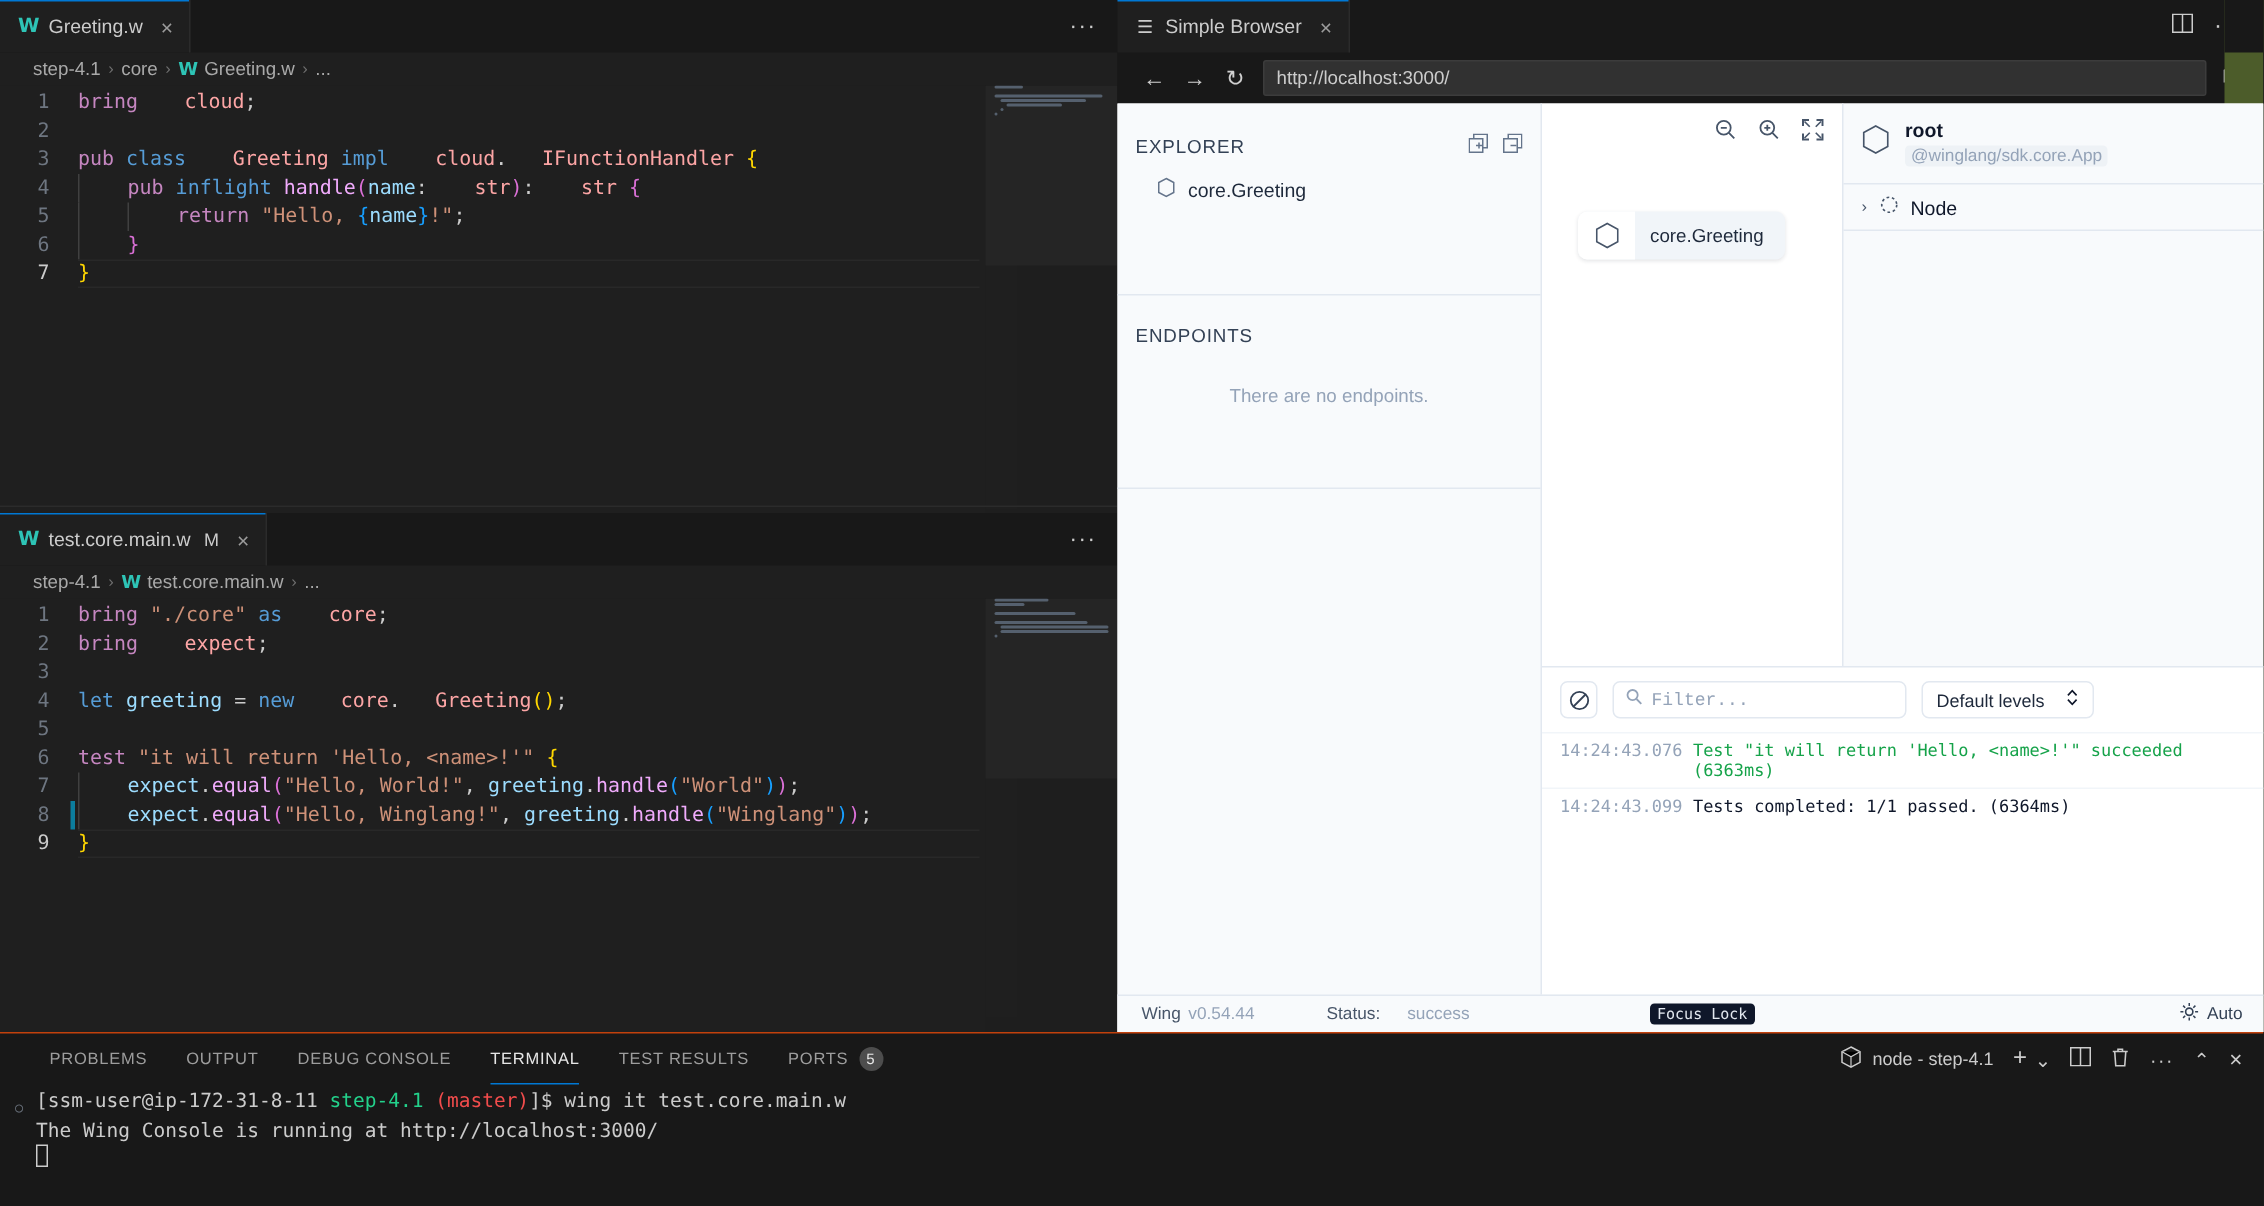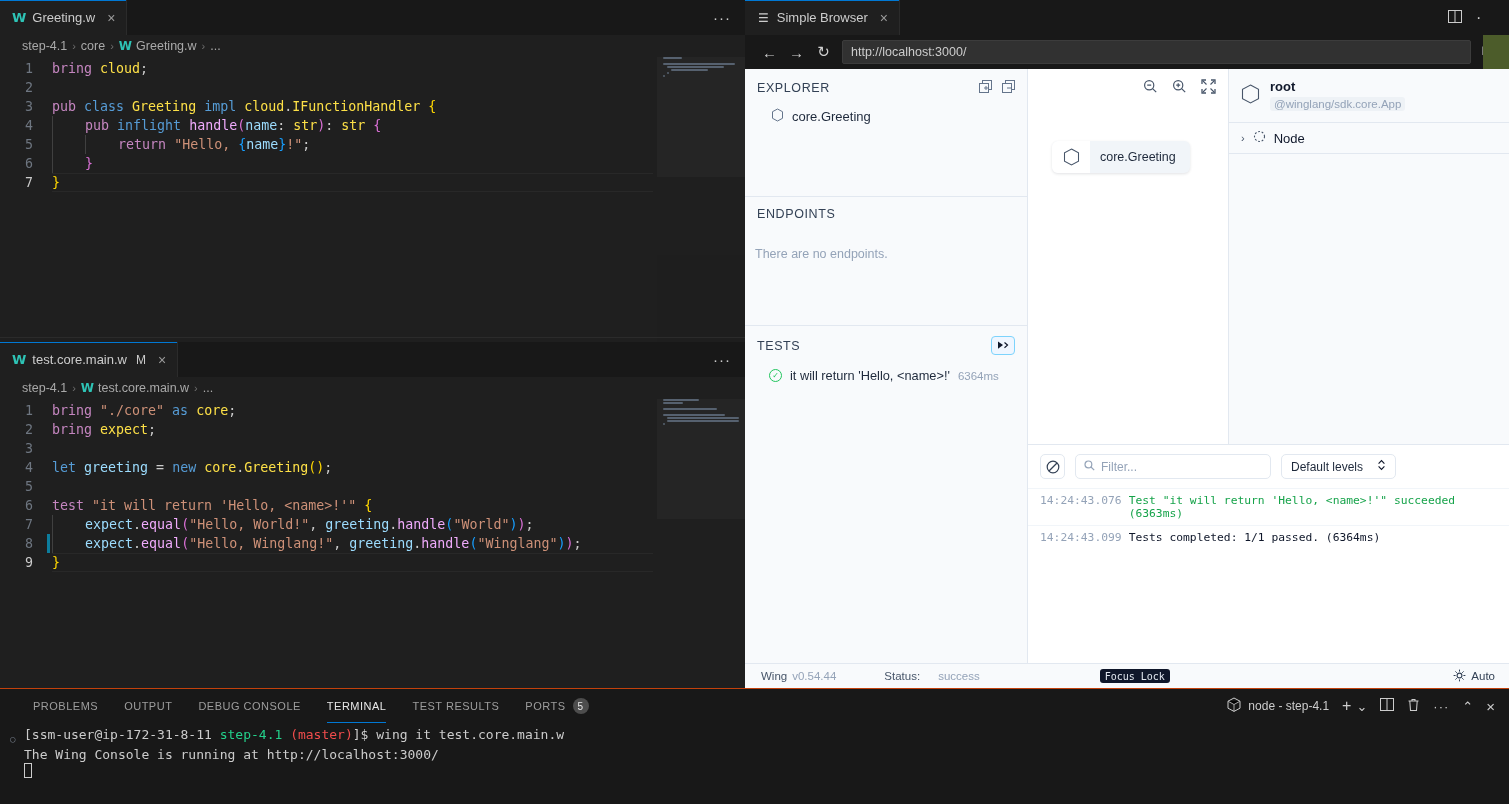--- a/index.html
+++ b/index.html
@@ -34,21 +34,21 @@
               font-size: 13.3px; line-height: 19px; }
   .coderow { display: flex; height: 19px; white-space: pre; }
   .lnum { width: 52px; text-align: right; padding-right: 19px; color: #6e7681; flex: none; }
   .lnum.cur { color: #cccccc; }
   .ctext { color: #cccccc; position: relative; }
   .guide { display:inline-block; width:0; border-left:1px solid #404040; height:19px; vertical-align:top;}
 
   
   .kw   { color: #c586c0; }   
   .kw2  { color: #569cd6; }   
-  .type { color: #fde047; }   
+  .type { color: #fca5a5; margin-left: 23px; }   
   .fn   { color: #f0abfc; }   
   .str  { color: #ce9178; }   
   .var  { color: #9cdcfe; }   
   .punc { color: #cccccc; }
   .brc1 { color: #ffd700; }
   .brc2 { color: #da70d6; }
   .brc3 { color: #179fff; }
 
   .minimap { position: absolute; right: 0; top: 0; width: 88px; bottom: 0; background: #1f1f1f; opacity: .85; }
   .mm-line { height: 2px; margin: 0 0 1px 8px; border-radius: 1px; }
@@ -67,26 +67,26 @@
 
   .br-urlbar { height: 34px; background:#181818; display:flex; align-items:center; gap:10px; padding: 0 14px 0 16px; }
   .navbtn { color:#cfcfcf; font-size:15px; width:17px; text-align:center; }
   .urlinput { flex:1; height:24px; background:#313131; border:1px solid #3c3c3c; border-radius:2px;
               color:#cccccc; font-size:12.5px; padding: 0 8px; display:flex; align-items:center; }
 
   .br-body { position:absolute; left:0; top:69px; width:764px; height:619px; background:#ffffff; display:flex; }
 
   
   .wc-left { width:283px; background:#f8fafc; border-right:1px solid #e2e8f0; display:flex; flex-direction:column; }
-  .wc-sect-head { display:flex; align-items:center; padding: 10px 12px 8px 12px; }
+  .wc-sect-head { display:flex; align-items:center; padding: 20px 12px 8px 12px; }
   .wc-sect-title { font-size:12.5px; color:#334155; letter-spacing:.6px; font-weight:400; }
   .wc-sect-icons { margin-left:auto; display:flex; gap:10px; color:#64748b; }
   .wc-item { display:flex; align-items:center; gap:8px; padding: 3px 12px 3px 26px; font-size:13px; color:#1e293b; }
   .wc-panel { border-bottom:1px solid #e2e8f0; }
-  .wc-empty { color:#94a3b8; font-size:12.5px; line-height:19px; padding: 16px 10px 0 10px; }
+  .wc-empty { text-align:center; color:#94a3b8; font-size:12.5px; line-height:19px; padding: 16px 10px 0 10px; }
   .wc-empty a { color:#3b82f6; text-decoration:none; }
   .runbtn { width:24px; height:19px; border:1px solid #7dd3fc; border-radius:4px; background:#eff6ff;
             display:flex; align-items:center; justify-content:center; color:#0f172a; }
   .test-row { display:flex; align-items:center; gap:8px; padding: 5px 12px 5px 24px; font-size:12.8px; color:#1e293b; }
   .test-ms { color:#94a3b8; font-size:11.5px; }
   .check { width:13px; height:13px; border-radius:50%; border:1.5px solid #22c55e; display:inline-flex;
            align-items:center; justify-content:center; color:#22c55e; font-size:8px; flex:none;}
 
   
   .wc-mid { flex:1; background:#ffffff; position:relative; }
@@ -105,21 +105,21 @@
   .wc-node-row { display:flex; align-items:center; gap:8px; padding: 7px 12px; font-size:13px; color:#0f172a; border-bottom:1px solid #e2e8f0;}
   .chev { color:#475569; font-size:11px; }
 
   
   .wc-console { position:absolute; left:283px; top:375px; right:0; bottom:0; background:#ffffff;
                 border-top:1px solid #e2e8f0; display:flex; flex-direction:column; }
   .wc-console-toolbar { display:flex; align-items:center; gap:10px; padding: 9px 12px; }
   .clearbtn { width:25px; height:25px; border:1px solid #e2e8f0; border-radius:5px; background:#fff;
               display:flex; align-items:center; justify-content:center; color:#334155; }
   .filterbox { width:196px; height:25px; border:1px solid #e2e8f0; border-radius:5px; background:#fff;
-               display:flex; align-items:center; gap:6px; padding: 0 8px; color:#94a3b8; font-size:12px; }
+               display:flex; align-items:center; gap:6px; padding: 0 8px; color:#94a3b8; font-size:12px;font-family:Liberation Mono, monospace; }
   .levelsbox { height:25px; border:1px solid #e2e8f0; border-radius:5px; background:#fff;
                display:flex; align-items:center; gap:14px; padding: 0 9px; color:#1e293b; font-size:12px; }
   .logline { font-family:"DejaVu Sans Mono", monospace; font-size:11.3px; padding: 5px 12px;
              border-top:1px solid #f1f5f9; display:flex; gap:7px; }
   .logts { color:#94a3b8; }
   .log-green { color:#16a34a; }
   .log-dark { color:#0f172a; }
 
   .wc-status { position:absolute; left:0; right:0; bottom:0; height:25px; background:#f8fafc;
                border-top:1px solid #e2e8f0; display:flex; align-items:center; font-size:11.5px; color:#475569; }
@@ -330,38 +330,20 @@
 
         <div class="wc-panel" style="height:129px;">
           <div class="wc-sect-head">
             <span class="wc-sect-title">ENDPOINTS</span>
           </div>
           <div class="wc-empty">
             <div>There are no endpoints.</div>
           </div>
         </div>
 
-        <div>
-          <div class="wc-sect-head">
-            <span class="wc-sect-title">TESTS</span>
-            <span class="wc-sect-icons" style="margin-left:auto;">
-              <span class="runbtn">
-                <svg width="13" height="11" viewBox="0 0 13 11">
-                    <path d="M1 1.5l5 3.6L1 8.8z" fill="#0f172a"></path>
-                    <path d="M7.5 2.5l3 2.6-3 2.6" fill="none" stroke="#0f172a" stroke-width="1.2"></path>
-                  </svg>
-              </span>
-            </span>
-          </div>
-          <div class="test-row">
-            <span class="check">✓</span>
-            <span>it will return 'Hello, &lt;name&gt;!'</span>
-            <span class="test-ms">6364ms</span>
-          </div>
-        </div>
       </div>
 
       <div class="wc-mid">
         <div class="wc-mid-tools">
           <span>
             <svg width="15" height="15" viewBox="0 0 15 15">
                 <circle cx="6.2" cy="6.2" r="4.6" fill="none" stroke="#475569" stroke-width="1.2"></circle>
                 <path d="M4.2 6.2h4M9.6 9.6l3.6 3.6" stroke="#475569" stroke-width="1.2"></path>
               </svg>
           </span>

